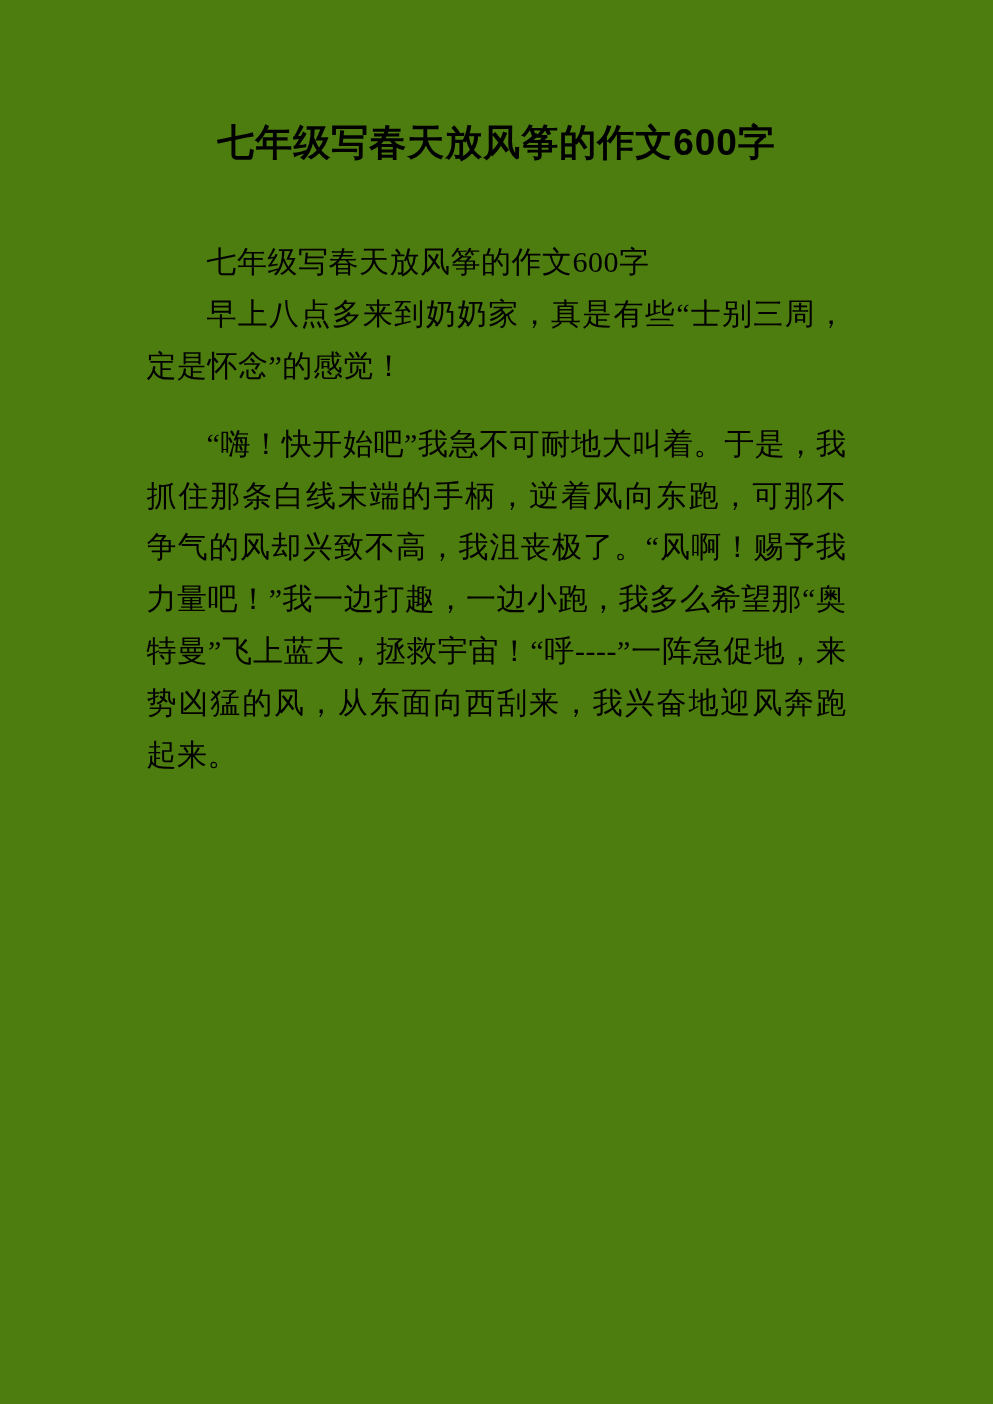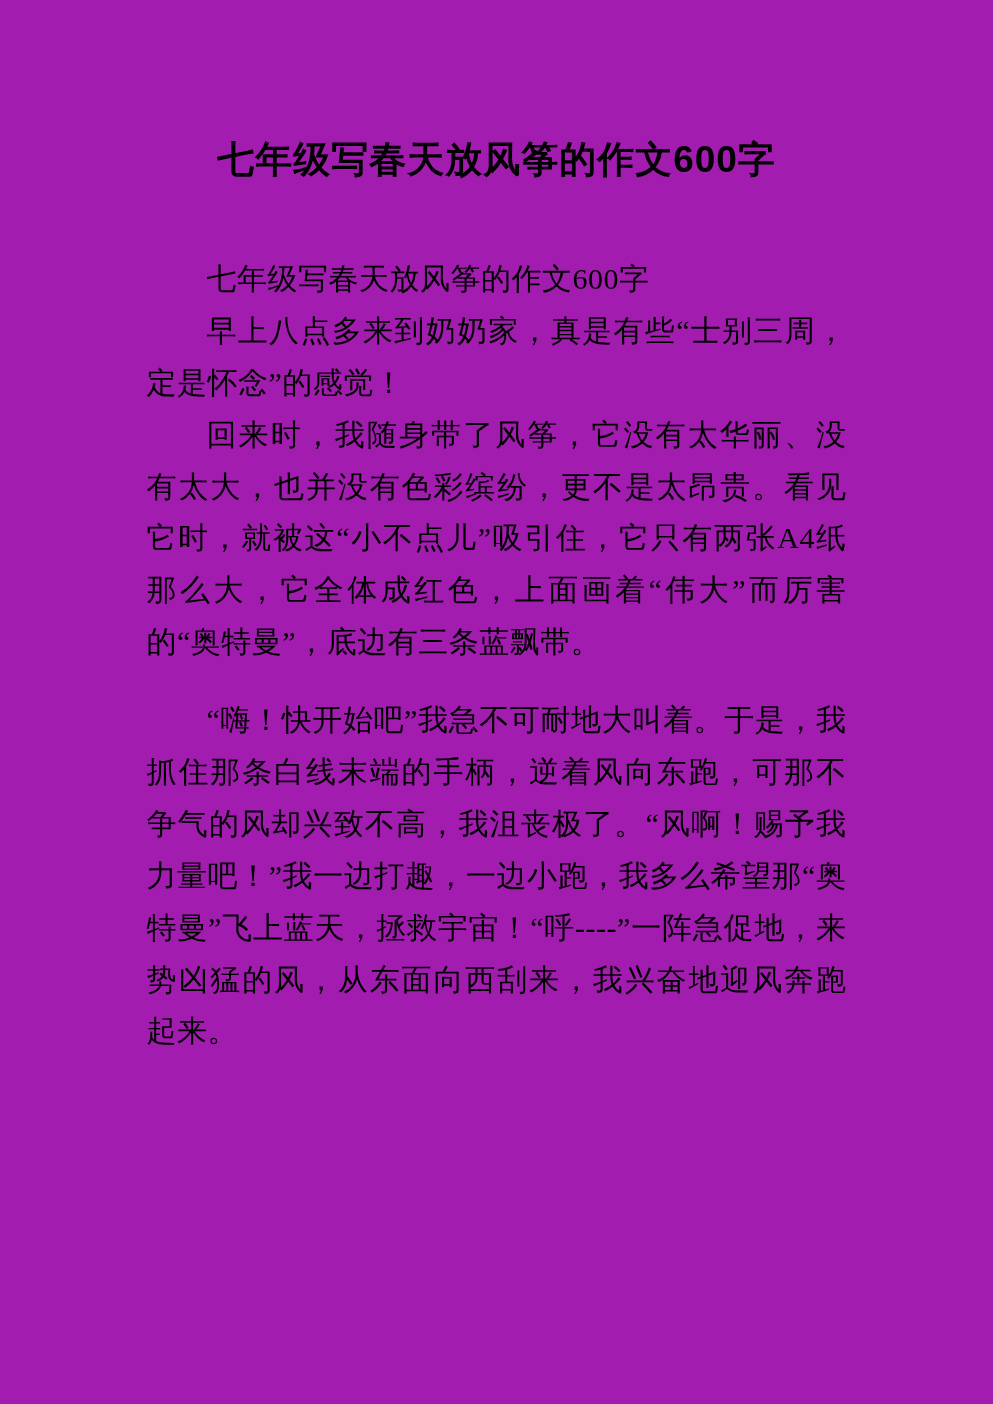--- a/index.html
+++ b/index.html
@@ -3,24 +3,24 @@
 <meta charset="utf-8">
 <style>
   html, body {
     margin: 0;
     padding: 0;
     background: #ffffff;
   }
   .page {
     width: 993px;
     height: 1404px;
-    background: #a21caf;
+    background: #4d7c0f;
     position: relative;
     box-sizing: border-box;
-    padding: 17px;
+    padding: 0;
     overflow: hidden;
     font-family: "Liberation Serif", "DejaVu Serif", serif;
     color: #000000;
   }
   .doc-title {
     text-align: center;
     font-family: "Liberation Sans", "DejaVu Sans", sans-serif;
     font-weight: bold;
     font-size: 37px;
     letter-spacing: 1px;
@@ -52,18 +52,17 @@
 </head>
 <body>
 
 <div class="page">
 
   <h1 class="doc-title">七年级写春天放风筝的作文600字</h1>
 
   <div class="body-block">
     <p class="para">七年级写春天放风筝的作文600字</p>
     <p class="para">早上八点多来到奶奶家，真是有些“士别三周，定是怀念”的感觉！</p>
-    <p class="para">回来时，我随身带了风筝，它没有太华丽、没有太大，也并没有色彩缤纷，更不是太昂贵。看见它时，就被这“小不点儿”吸引住，它只有两张A4纸那么大，它全体成红色，上面画着“伟大”而厉害的“奥特曼”，底边有三条蓝飘带。</p>
     <p class="para blank"></p>
     <p class="para">“嗨！快开始吧”我急不可耐地大叫着。于是，我抓住那条白线末端的手柄，逆着风向东跑，可那不争气的风却兴致不高，我沮丧极了。“风啊！赐予我力量吧！”我一边打趣，一边小跑，我多么希望那“奥特曼”飞上蓝天，拯救宇宙！“呼----”一阵急促地，来势凶猛的风，从东面向西刮来，我兴奋地迎风奔跑起来。</p>
   </div>
 
 </div>
 
 </body></html>

